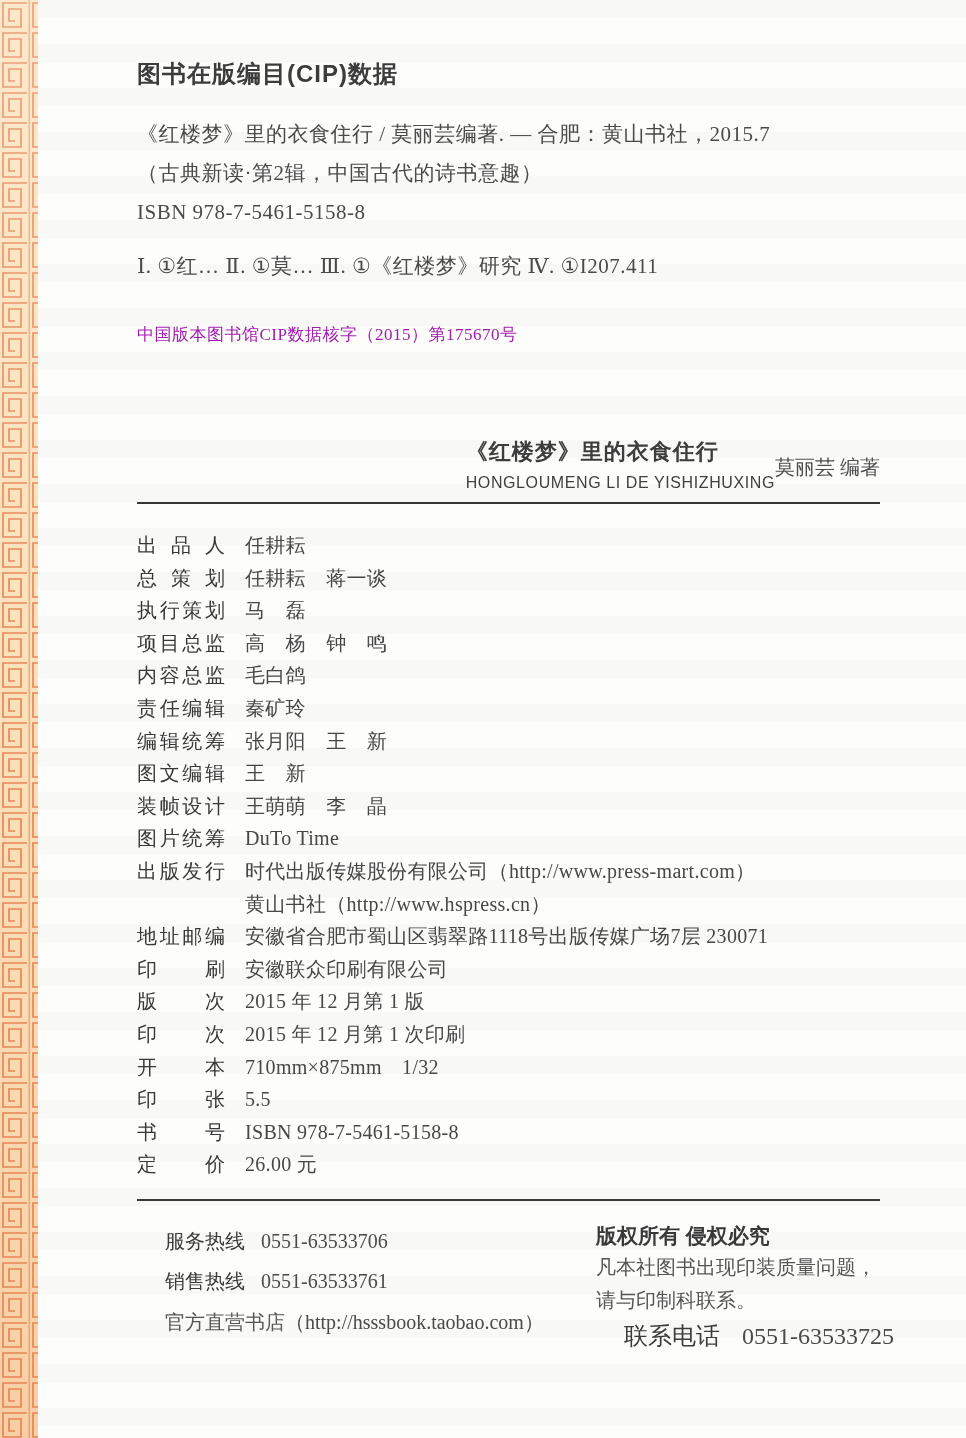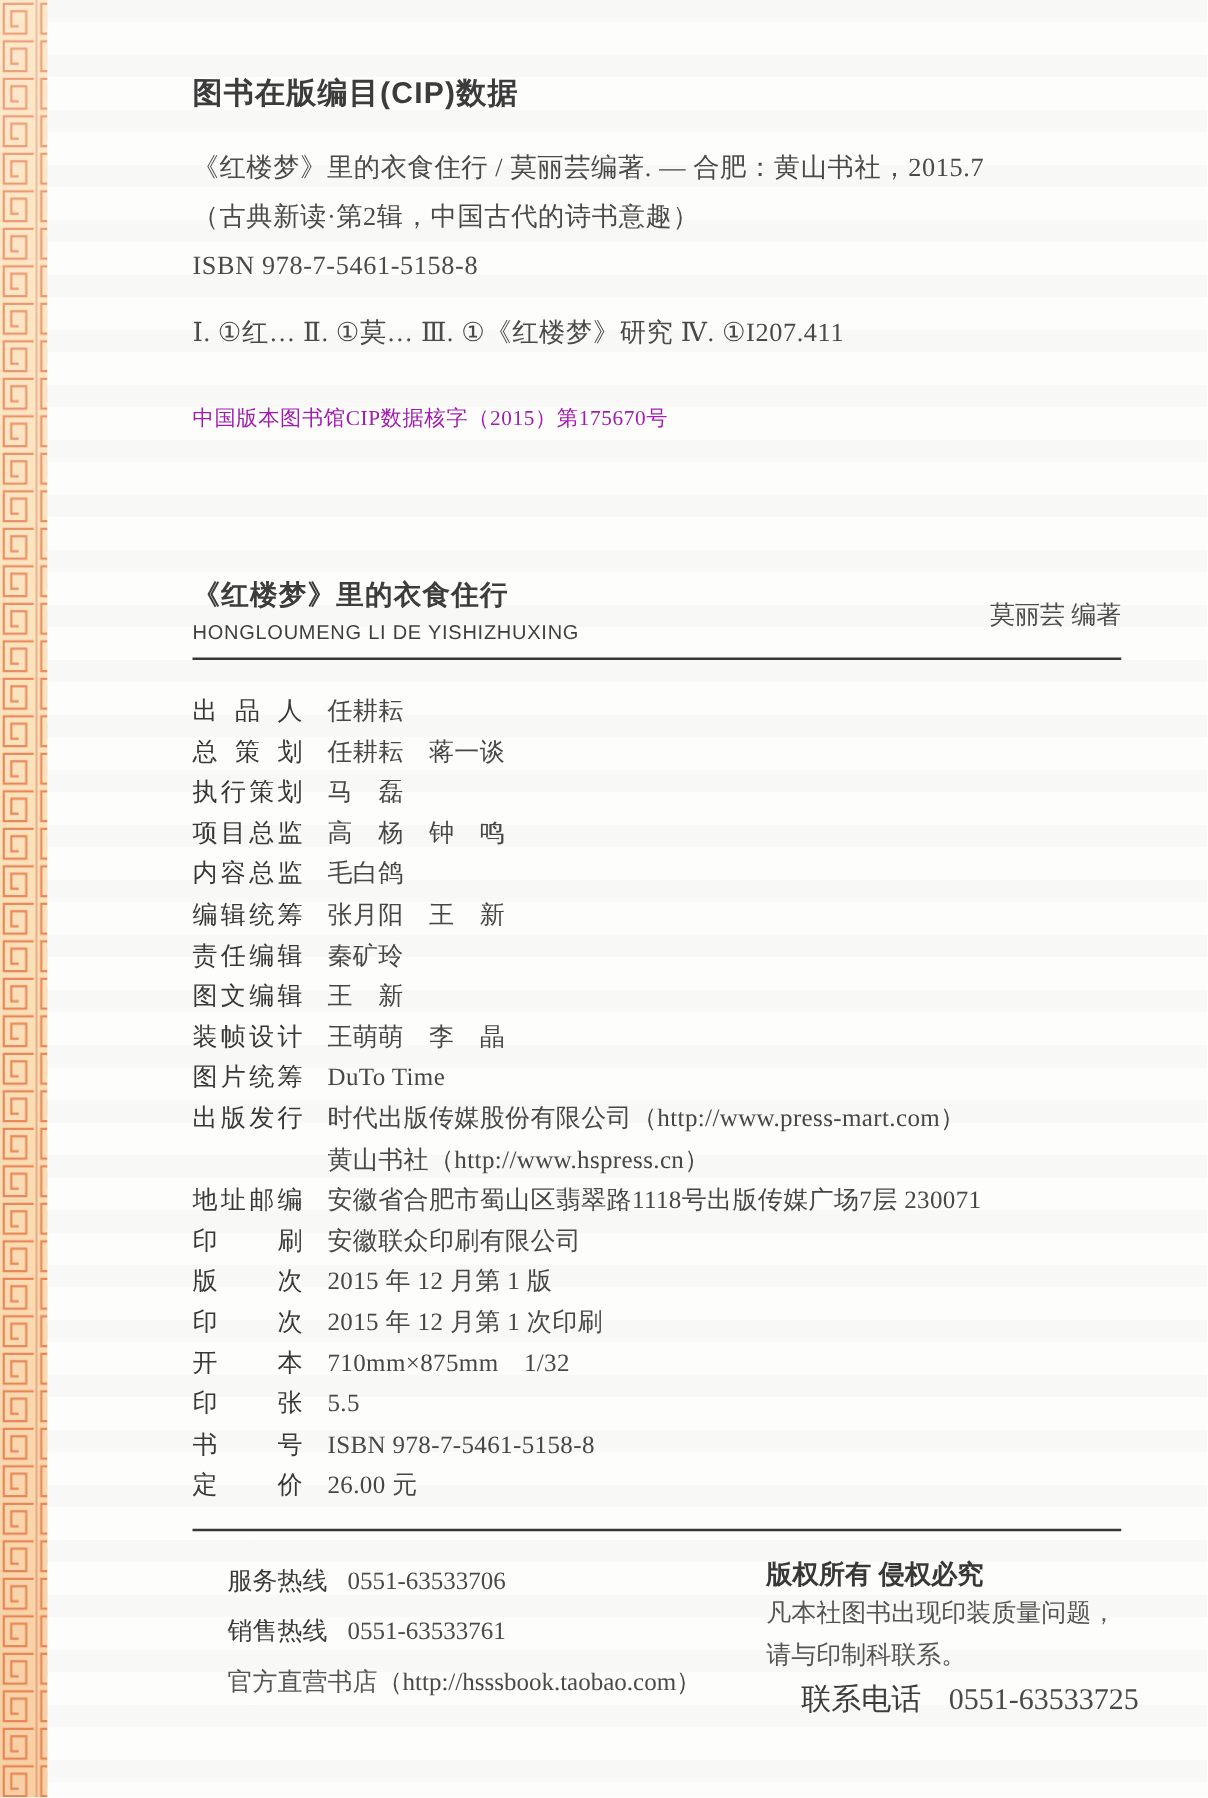--- a/index.html
+++ b/index.html
@@ -18,33 +18,33 @@
     mix-blend-mode:multiply;
   }
   
   .border-strip{position:absolute;left:0;top:0;width:38px;height:1438px;}
   .border-strip svg{display:block;}
   .border-tint{
     position:absolute;left:0;top:0;width:38px;height:1438px;
     background:linear-gradient(180deg,rgba(255,255,255,0.22) 0%,rgba(255,255,255,0) 45%,rgba(233,128,66,0.10) 80%,rgba(231,120,58,0.18) 100%);
     pointer-events:none;
   }
-  .content{position:absolute;left:154px;top:0;width:743px;}
+  .content{position:absolute;left:137px;top:0;width:743px;}
 
   .cip-header{
     margin:58px 0 0 0;
     font-family:"Liberation Sans","DejaVu Sans",sans-serif;
     font-weight:700;font-size:24px;color:#3c3c3c;letter-spacing:1px;
   }
   .cip-block{margin-top:25px;font-size:21px;line-height:39px;color:#4a4a4a;letter-spacing:0.5px;}
   .cip-line{white-space:nowrap;}
   .classification{margin-top:20px;font-size:21px;color:#4a4a4a;letter-spacing:0.5px;}
   .record{margin-top:43px;font-size:17px;color:#a21caf;letter-spacing:0.5px;}
 
-  .title-block{margin-top:115px;display:flex;justify-content:space-between;align-items:center;}
+  .title-block{margin-top:91px;display:flex;justify-content:flex-end;align-items:center;}
   .book-title-cn{font-size:22px;font-weight:600;color:#3d3d3d;letter-spacing:1px;}
   .book-title-pinyin{
     margin-top:7px;
     font-family:"Liberation Sans","DejaVu Sans",sans-serif;
     font-size:16px;color:#3f3f3f;letter-spacing:0.6px;
   }
   .book-author{font-size:20px;color:#4e4e4e;padding-top:6px;white-space:nowrap;}
 
   .rule{border:none;border-top:2.5px solid #383838;margin:10px 0 0 0;width:743px;}
 
@@ -138,25 +138,25 @@
 
   <div class="col-row">
     <span class="col-label">项目总监</span><span class="col-value">高　杨　钟　鸣</span>
   </div>
 
   <div class="col-row">
     <span class="col-label">内容总监</span><span class="col-value">毛白鸽</span>
   </div>
 
   <div class="col-row">
+    <span class="col-label">责任编辑</span><span class="col-value">秦矿玲</span>
+  </div>
+
+  <div class="col-row">
     <span class="col-label">编辑统筹</span><span class="col-value">张月阳　王　新</span>
-  </div>
-
-  <div class="col-row">
-    <span class="col-label">责任编辑</span><span class="col-value">秦矿玲</span>
   </div>
 
   <div class="col-row">
     <span class="col-label">图文编辑</span><span class="col-value">王　新</span>
   </div>
 
   <div class="col-row">
     <span class="col-label">装帧设计</span><span class="col-value">王萌萌　李　晶</span>
   </div>
 

